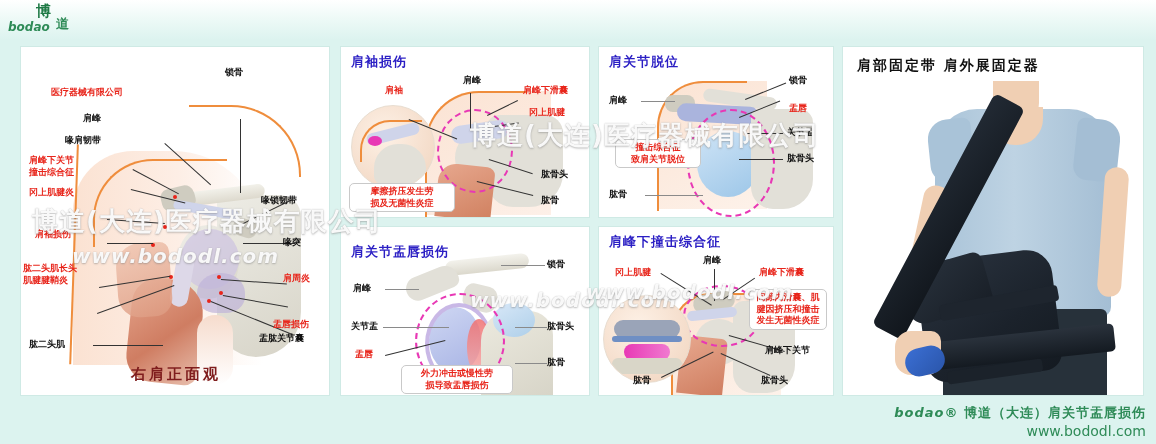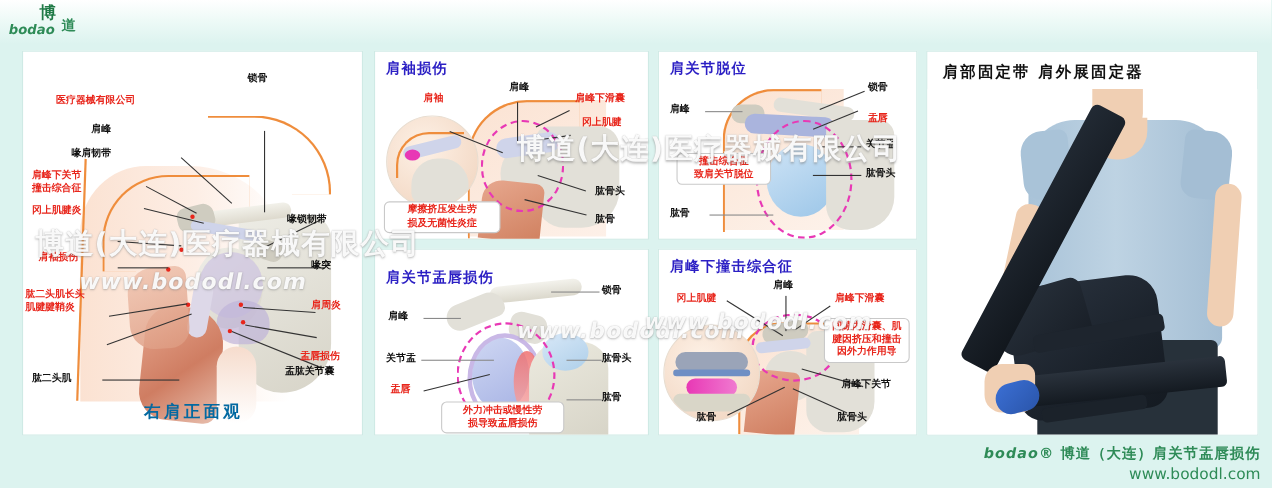--- a/index.html
+++ b/index.html
@@ -62,21 +62,21 @@
   .bone{position:absolute;background:#e2e0d8;}
   .bone2{position:absolute;background:#cfccc0;}
   .musc{position:absolute;background:#d98a73;}
   .lig{position:absolute;background:#cfd4ea;}
   .blue{position:absolute;background:#b7d4ef;}
   .outline{position:absolute;border:2px solid #ef8d3c;background:transparent;}
 
   
   .p1body{position:absolute;left:0;top:0;width:310px;height:350px;}
   .cap1{position:absolute;left:0;top:318px;width:310px;text-align:center;
-    font-size:15px;font-weight:bold;color:#0369a1;letter-spacing:3px;}
+    font-size:15px;font-weight:bold;color:#7f1d1d;letter-spacing:3px;}
 
   
   .inset{position:absolute;border-radius:50%;overflow:hidden;
     background:radial-gradient(circle at 40% 35%,#fdf1e6 0%,#f6e0cf 55%,#efd3bd 100%);
     border:1px solid #e8ddd0;}
 
   
   .wm{position:absolute;color:rgba(255,255,255,0.92);font-weight:bold;
     white-space:nowrap;pointer-events:none;
     text-shadow:0 0 1px rgba(150,150,150,.65),0 1px 2px rgba(120,120,120,.45);}
@@ -380,21 +380,21 @@
     <div class="lb r" style="left:16px;top:40px;">冈上肌腱</div>
     <div class="lb" style="left:104px;top:28px;">肩峰</div>
     <div class="lb r" style="left:160px;top:40px;">肩峰下滑囊</div>
     <div class="lb" style="left:166px;top:118px;">肩峰下关节</div>
     <div class="lb" style="left:34px;top:148px;">肱骨</div>
     <div class="lb" style="left:162px;top:148px;">肱骨头</div>
 
     <div class="callout" style="left:150px;top:62px;width:78px;">
       <div>间隙内滑囊、肌</div>
       <div>腱因挤压和撞击</div>
-      <div>因外力作用导</div>
+      <div>发生无菌性炎症</div>
     </div>
   </div>
 
   <div class="panel" id="p6">
     <div class="ptitle" style="left:14px;top:10px;font-size:14px;color:#111;letter-spacing:2px;">肩部固定带  肩外展固定器</div>
     <div class="photo">
       <div class="pv-shirt"></div>
       <div class="pv-sleeveL"></div>
       <div class="pv-sleeveR"></div>
       <div class="pv-neck"></div>

